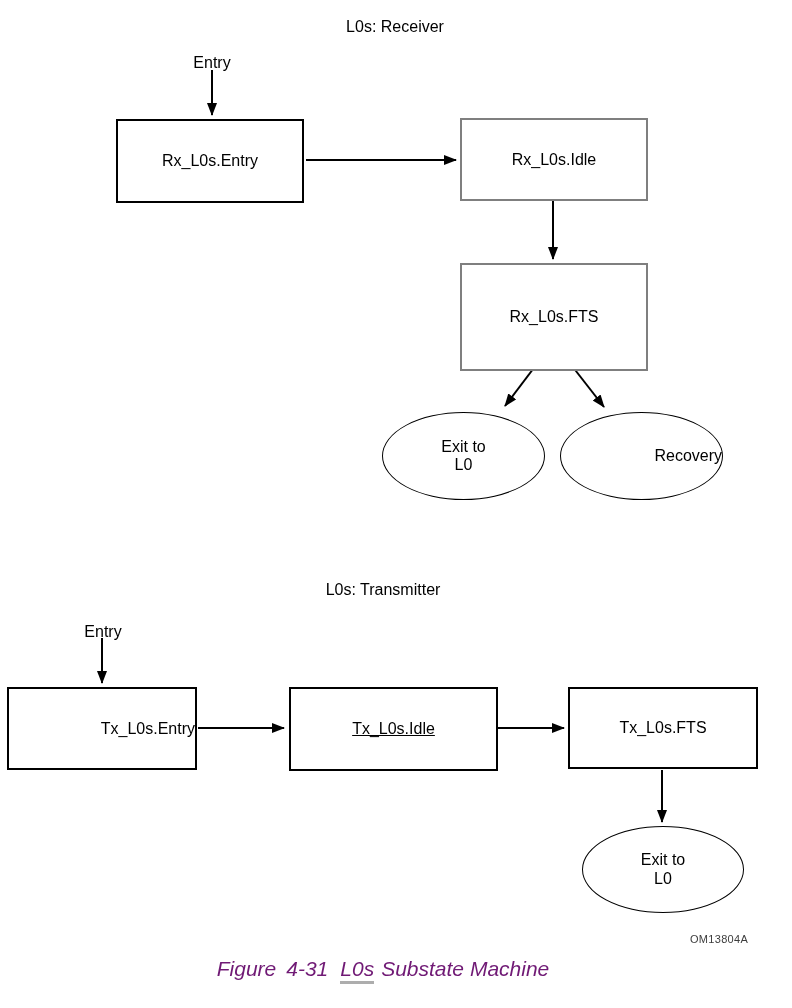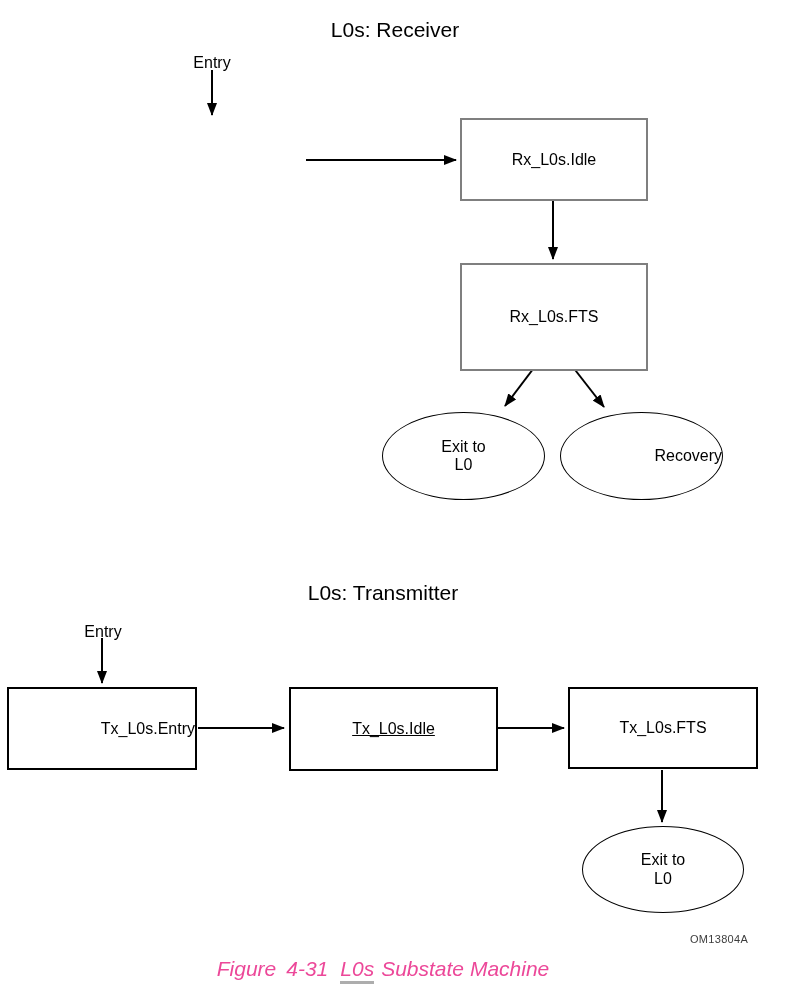--- a/index.html
+++ b/index.html
@@ -40,21 +40,21 @@
     flex-direction: column;
     align-items: center;
     justify-content: center;
     font-size: 16px;
     line-height: 1.15;
     text-align: center;
   }
   .diagram-title {
     position: absolute;
     transform: translateX(-50%);
-    font-size: 21px;
+    font-size: 16px;
     white-space: nowrap;
   }
   .entry-label {
     position: absolute;
     transform: translateX(-50%);
     font-size: 16px;
     white-space: nowrap;
     margin-top: 12px;
   }
   .watermark {
@@ -66,21 +66,21 @@
     letter-spacing: 0.3px;
   }
   .caption {
     position: absolute;
     left: 0;
     top: 957px;
     width: 766px;
     text-align: center;
     font-style: italic;
     font-size: 21px;
-    color: #ec4899;
+    color: #701a75;
     white-space: nowrap;
   }
   .caption .fig-num { margin-left: 10px; }
   .caption .linked { margin-left: 12px; border-bottom: 3px solid #adadad; padding-bottom: 1px; }
   .caption .rest { margin-left: 7px; }
 </style>
 </head>
 <body>
 
 <div class="page">
@@ -101,20 +101,23 @@
     <line x1="102" y1="638" x2="102" y2="683" stroke="#000" stroke-width="2" marker-end="url(#ah)"></line>
     <line x1="198" y1="728" x2="284" y2="728" stroke="#000" stroke-width="2" marker-end="url(#ah)"></line>
     <line x1="479" y1="728" x2="564" y2="728" stroke="#000" stroke-width="2" marker-end="url(#ah)"></line>
     <line x1="662" y1="770" x2="662" y2="822" stroke="#000" stroke-width="2" marker-end="url(#ah)"></line>
   </svg>
 
   <div class="diagram-title" style="left:395px; top:18px;">L0s: Receiver</div>
 
   <div class="entry-label" style="left:212px; top:42px;">Entry</div>
 
+  <div class="node-box" style="left:116px; top:119px; width:188px; height:84px;">
+    <span>Rx_L0s.Entry</span>
+  </div>
 
   <div class="node-box gray" style="left:460px; top:118px; width:188px; height:83px;">
     <span>Rx_L0s.Idle</span>
   </div>
 
   <div class="node-box gray" style="left:460px; top:263px; width:188px; height:108px;">
     <span>Rx_L0s.FTS</span>
   </div>
 
   <div class="node-ellipse" style="left:382px; top:412px; width:163px; height:88px;">

